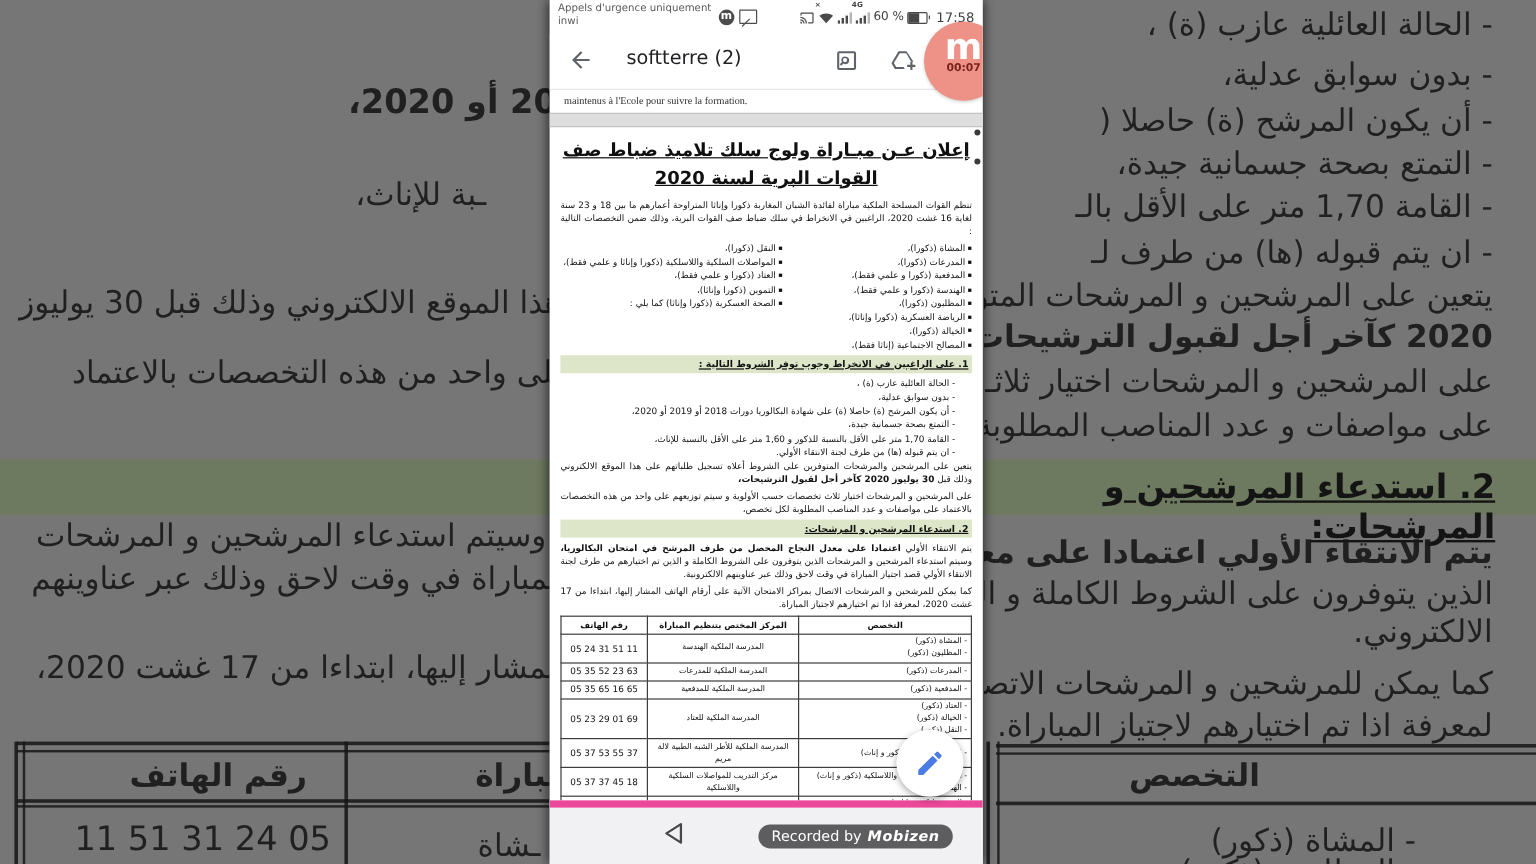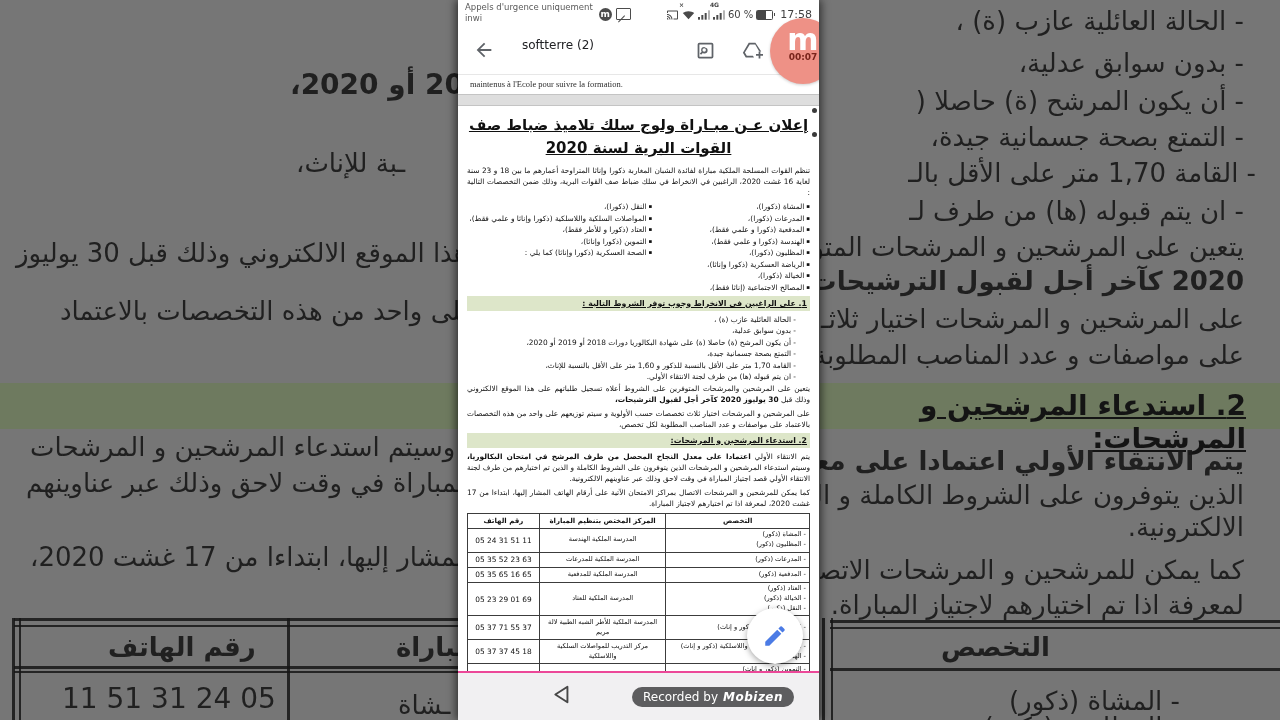--- a/index.html
+++ b/index.html
@@ -39,21 +39,21 @@
   .mini{position:relative;display:inline-block;}
   .mini sup{position:absolute;top:-4px;left:-3px;font-size:6px;color:#3f3f3f;font-weight:bold;}
   .batt{display:inline-block;width:15px;height:8px;border:1.2px solid #474747;border-radius:1.5px;
         position:relative;}
   .batt:after{content:"";position:absolute;right:-3px;top:2px;width:1.6px;height:3px;background:#474747;}
   .batt i{position:absolute;left:0;top:0;bottom:0;width:60%;background:#474747;}
 
   
   #toolbar{position:relative;height:46px;border-bottom:1px solid #e7e7e7;background:#fff;}
   .tb-back{position:absolute;left:15px;top:11px;}
-  .tb-title{position:absolute;left:64px;top:10px;font-size:12px;color:#202124;}
+  .tb-title{position:absolute;left:64px;top:10px;font-size:16px;color:#202124;}
   .tb-find{position:absolute;left:237px;top:12px;}
   .tb-drive{position:absolute;left:284px;top:12px;}
   .tb-dots{position:absolute;left:340px;top:13px;width:4px;}
   .tb-dots i{display:block;width:3.5px;height:3.5px;border-radius:50%;background:#5f6368;margin-bottom:3px;}
 
   
   #rec-bubble{position:absolute;left:312px;top:18px;width:66px;height:66px;border-radius:50%;
       background:#ee9186;z-index:30;text-align:center;box-shadow:0 1px 3px rgba(0,0,0,.2);}
   #rec-bubble .mlogo{color:#fff;font-size:30px;font-weight:bold;line-height:1.2;display:block;margin-top:4px;
       font-family:"DejaVu Sans",sans-serif;}
@@ -84,21 +84,21 @@
   td.spec-cell{white-space:pre-line;text-align:right;width:42%;}
   td.center-cell{text-align:center;width:37%;}
   td.phone-cell{text-align:center;direction:ltr;width:21%;font-size:7.4px;}
 
   
   #fab{position:absolute;left:289px;top:608px;width:56px;height:56px;border-radius:50%;background:#fff;
        box-shadow:0 2px 6px rgba(0,0,0,.35);z-index:20;display:flex;align-items:center;justify-content:center;}
 
   
   #navbar{position:absolute;left:0;right:0;bottom:0;height:47px;background:#f1f0f2;
-          border-top:2px solid #ec4899;display:flex;align-items:center;}
+          border-top:6px solid #ec4899;display:flex;align-items:center;}
   .nav-back{margin-left:95px;}
   #rec-pill{margin-left:62px;display:flex;align-items:center;gap:5px;background:rgba(72,72,74,.88);
             color:#fff;border-radius:12px;padding:3px 11px;font-size:12px;}
   .mz{font-weight:700;letter-spacing:.5px;font-style:italic;}
 </style>
 </head>
 <body>
 
 <div id="stage">
 
@@ -128,29 +128,29 @@
 
   <div id="bd-right" class="bd-host">
     <div class="bd-green">
       <span class="bd-green-text">2. استدعاء المرشحين و المرشحات:</span>
     </div>
     <div id="bd-right-lines">
         <div class="bd-text" style="top: 6px; right: 36px;">- الحالة العائلية عازب (ة) ،</div>
         <div class="bd-text" style="top: 48px; right: 36px;">- بدون سوابق عدلية،</div>
         <div class="bd-text" style="top: 86px; right: 36px;">- أن يكون المرشح (ة) حاصلا (</div>
         <div class="bd-text" style="top: 122px; right: 36px;">- التمتع بصحة جسمانية جيدة،</div>
-        <div class="bd-text" style="top: 158px; right: 24px; margin-left: 16px;">- القامة 1,70 متر على الأقل بالـ</div>
+        <div class="bd-text" style="top: 158px; right: 36px; margin-left: 16px;">- القامة 1,70 متر على الأقل بالـ</div>
         <div class="bd-text" style="top: 196px; right: 36px;">- ان يتم قبوله (ها) من طرف لـ</div>
         <div class="bd-text" style="top: 232px; right: 36px;">يتعين على المرشحين و المرشحات المتوفـ</div>
         <div class="bd-text bd-b" style="top: 266px; right: 36px;">2020 كآخر أجل لقبول الترشيحات.</div>
         <div class="bd-text" style="top: 304px; right: 36px;">على المرشحين و المرشحات اختيار ثلاثـ</div>
         <div class="bd-text" style="top: 340px; right: 36px;">على مواصفات و عدد المناصب المطلوبة لكل تخـ</div>
         <div class="bd-text bd-b" style="top: 446px; right: 36px;">يتم الانتقاء الأولي اعتمادا على معدل النجاح</div>
         <div class="bd-text" style="top: 480px; right: 36px;">الذين يتوفرون على الشروط الكاملة و الذين تم اختـ</div>
-        <div class="bd-text" style="top: 512px; right: 36px;">الالكترونية.</div>
+        <div class="bd-text" style="top: 512px; right: 36px;">الالكتروني.</div>
         <div class="bd-text" style="top: 555px; right: 36px;">كما يمكن للمرشحين و المرشحات الاتصـ</div>
         <div class="bd-text" style="top: 590px; right: 36px;">لمعرفة اذا تم اختيارهم لاجتياز المباراة.</div>
         <div class="bd-text bd-b" style="top: 632px; right: 230px;">التخصص</div>
         <div class="bd-text" style="top: 686px; right: 100px;">- المشاة (ذكور)</div>
         <div class="bd-text" style="top: 712px; right: 100px;">- المظليون (ذكور)</div>
       </div>
     <div class="bd-line" style="left:10px;right:0;top:620px;height:3px"></div>
     <div class="bd-line" style="left:10px;right:0;top:627px;height:2px"></div>
     <div class="bd-line" style="left:10px;right:0;top:668px;height:3px"></div>
     <div class="bd-line" style="left:2px;width:3px;top:618px;bottom:0"></div>
@@ -262,21 +262,21 @@
             <div class="sp-item"><span class="blt">▪</span><span>المظليون (ذكورا)،</span></div>
             <div class="sp-item"><span class="blt">▪</span><span>الرياضة العسكرية (ذكورا وإناثا)،</span></div>
             <div class="sp-item"><span class="blt">▪</span><span>الخيالة (ذكورا)،</span></div>
             <div class="sp-item"><span class="blt">▪</span><span>المصالح الاجتماعية (إناثا فقط)،</span></div>
           </div>
         <div class="col-l">
           <div>
 
           <div class="sp-item"><span class="blt">▪</span><span>النقل (ذكورا)،</span></div>
               <div class="sp-item"><span class="blt">▪</span><span>المواصلات السلكية واللاسلكية (ذكورا وإناثا و علمي فقط)،</span></div>
-              <div class="sp-item"><span class="blt">▪</span><span>العتاد (ذكورا و للأطر فقط)،</span></div>
+              <div class="sp-item"><span class="blt">▪</span><span>العتاد (ذكورا و علمي فقط)،</span></div>
               <div class="sp-item"><span class="blt">▪</span><span>التموين (ذكورا وإناثا)،</span></div>
               <div class="sp-item"><span class="blt">▪</span><span>الصحة العسكرية (ذكورا وإناثا) كما يلي :</span></div>
             </div>
         </div>
       </div>
 
       <div class="green-h">1. على الراغبين في الانخراط وجوب توفر الشروط التالية :</div>
       <div>
 
       <div class="cond">- الحالة العائلية عازب (ة) ،</div>
@@ -323,21 +323,21 @@
             <tr>
             <td class="spec-cell">- العتاد (ذكور)
 - الخيالة (ذكور)
 - النقل (ذكور)</td>
             <td class="center-cell">المدرسة الملكية للعتاد</td>
             <td class="phone-cell">05 23 29 01 69</td>
           </tr>
             <tr>
             <td class="spec-cell">- الصحة العسكرية (ذكور و إناث)</td>
             <td class="center-cell">المدرسة الملكية للأطر الشبه الطبية لالة مريم</td>
-            <td class="phone-cell">05 37 71 55 37</td>
+            <td class="phone-cell">05 37 53 55 37</td>
           </tr>
             <tr>
             <td class="spec-cell">- المواصلات السلكية واللاسلكية (ذكور و إناث)
 - الهندسة (ذكور)</td>
             <td class="center-cell">مركز التدريب للمواصلات السلكية واللاسلكية</td>
             <td class="phone-cell">05 37 37 45 18</td>
           </tr>
             <tr>
             <td class="spec-cell">- التموين (ذكور و إناث)
 - الرياضة العسكرية (ذكور و إناث)</td>

